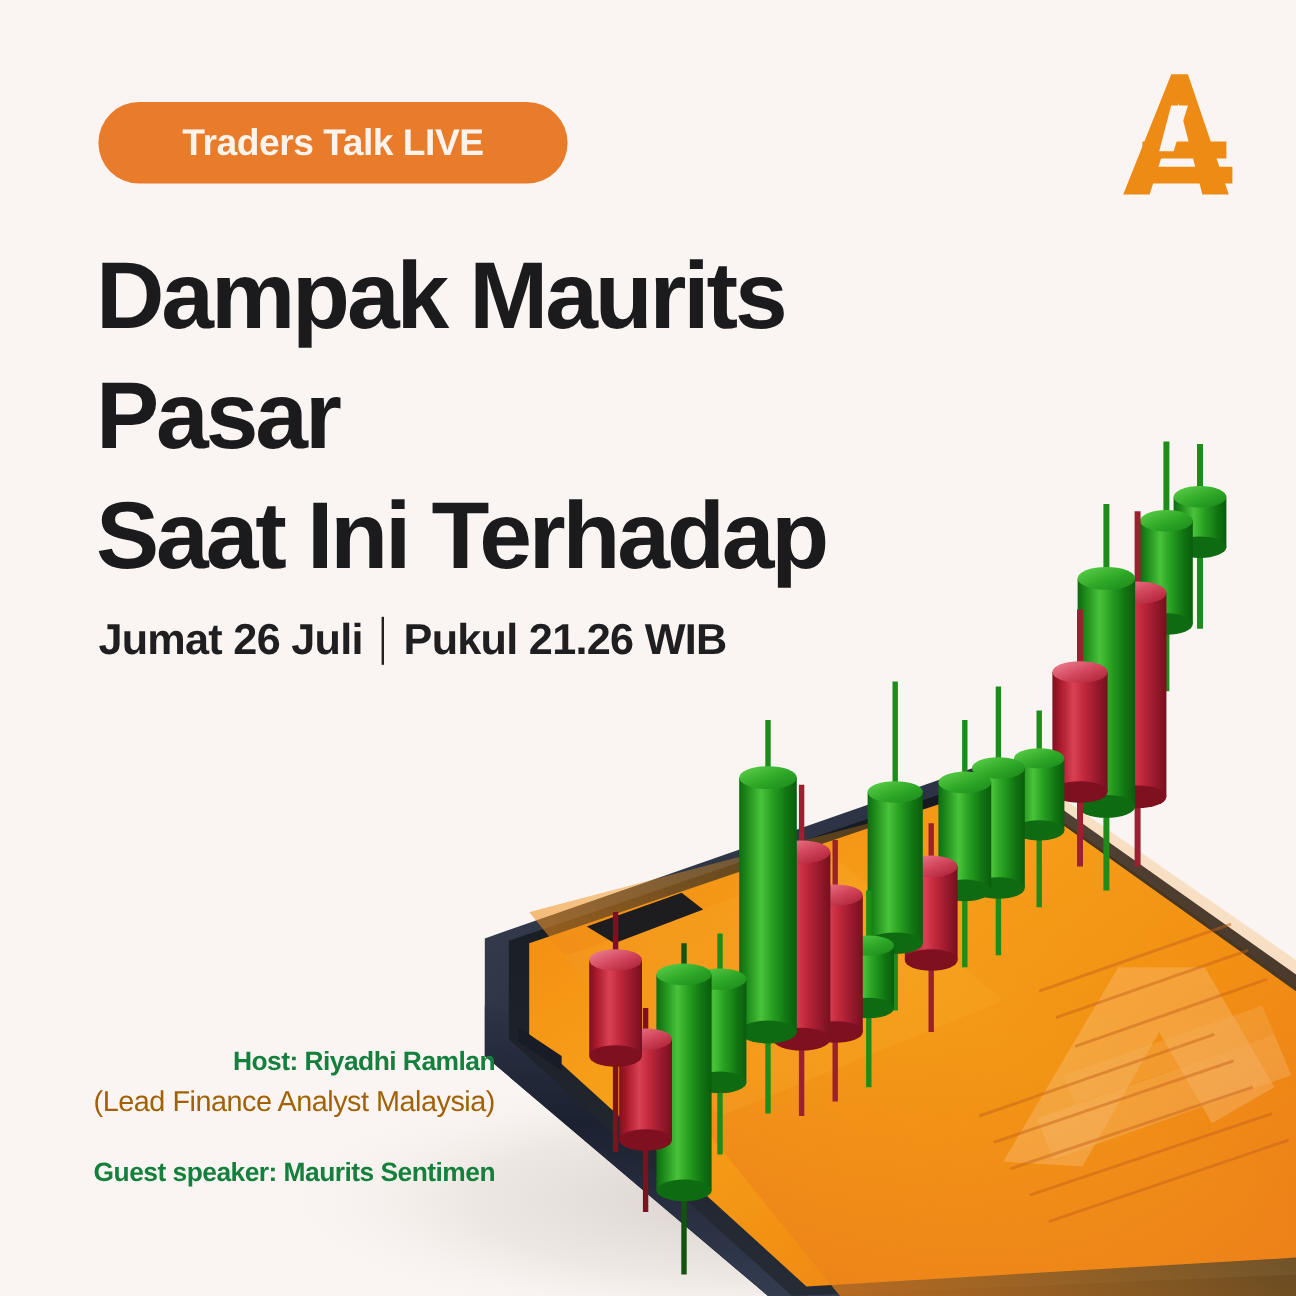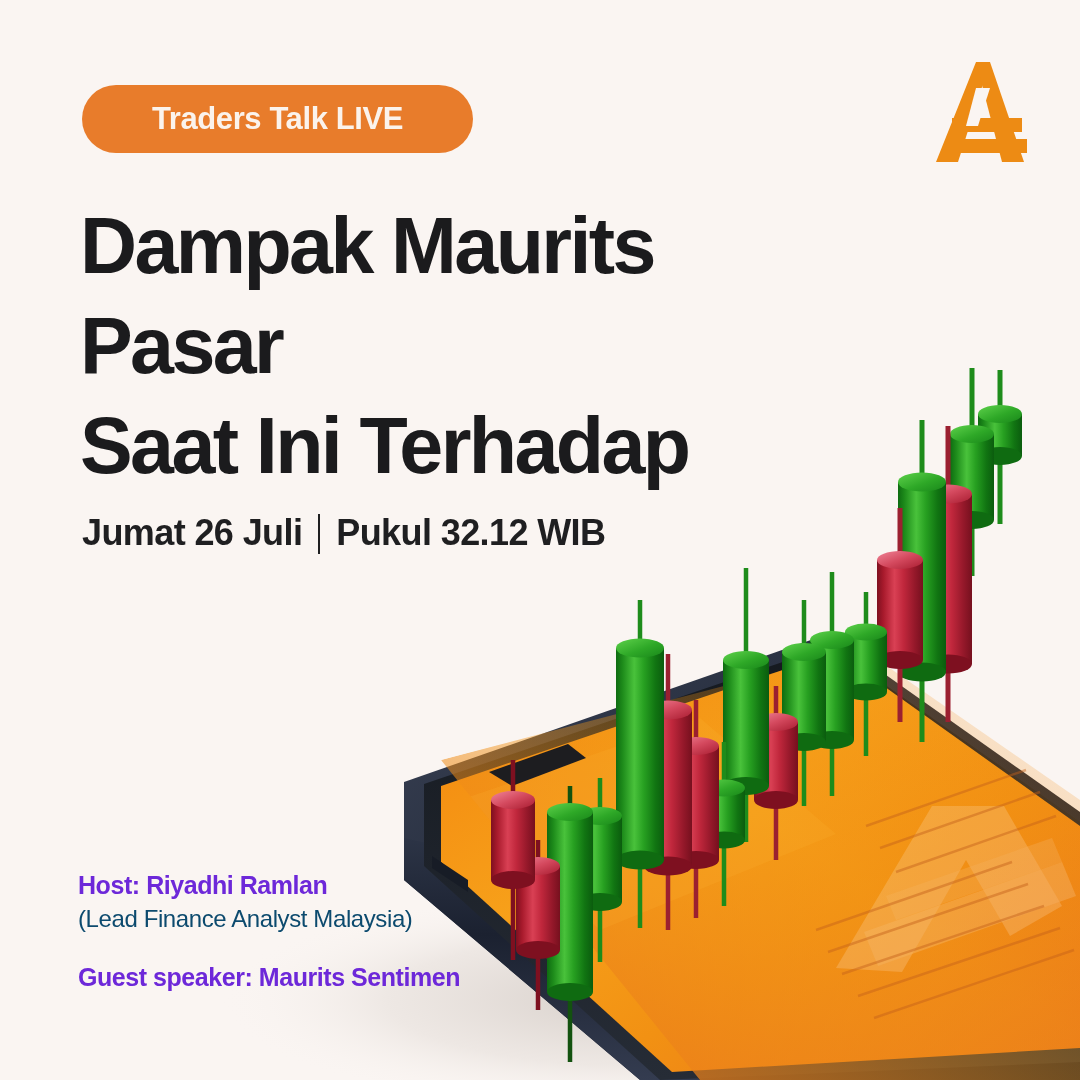--- a/index.html
+++ b/index.html
@@ -77,30 +77,31 @@
     margin:0 16px;
     position:relative; top:1px;
   }
 
   
   #speakers { position:absolute; left:78px; top:868px; z-index:6; }
   #speakers .block { margin-bottom:24px; }
   #speakers .block:last-child { margin-bottom:0; }
   #speakers .name {
     display:block;
-    color:#6d28d9;
-    font-size:25px;
+    color:#15803d;
+    font-size:22px;
     font-weight:700;
     letter-spacing:-0.45px;
     line-height:34px;
     white-space:nowrap;
+    text-align:right;
   }
   #speakers .role {
     display:block;
-    color:#0c4a6e;
+    color:#a16207;
     font-size:24px;
     font-weight:400;
     letter-spacing:-0.4px;
     line-height:34px;
     white-space:nowrap;
   }
 </style>
 </head>
 <body>
 
@@ -358,21 +359,21 @@
 
   <h1 id="headline">
     <span class="line">Dampak Maurits</span>
     <span class="line">Pasar</span>
     <span class="line">Saat Ini Terhadap</span>
   </h1>
 
   <div id="datetime">
     <span>Jumat 26 Juli</span>
     <span class="sep"></span>
-    <span>Pukul 32.12 WIB</span>
+    <span>Pukul 21.26 WIB</span>
   </div>
 
   <div id="speakers">
     <div class="block">
       <span class="name">Host: Riyadhi Ramlan</span>
       <span class="role">(Lead Finance Analyst Malaysia)</span>
     </div>
     <div class="block">
       <span class="name">Guest speaker: Maurits Sentimen</span>
     </div>

